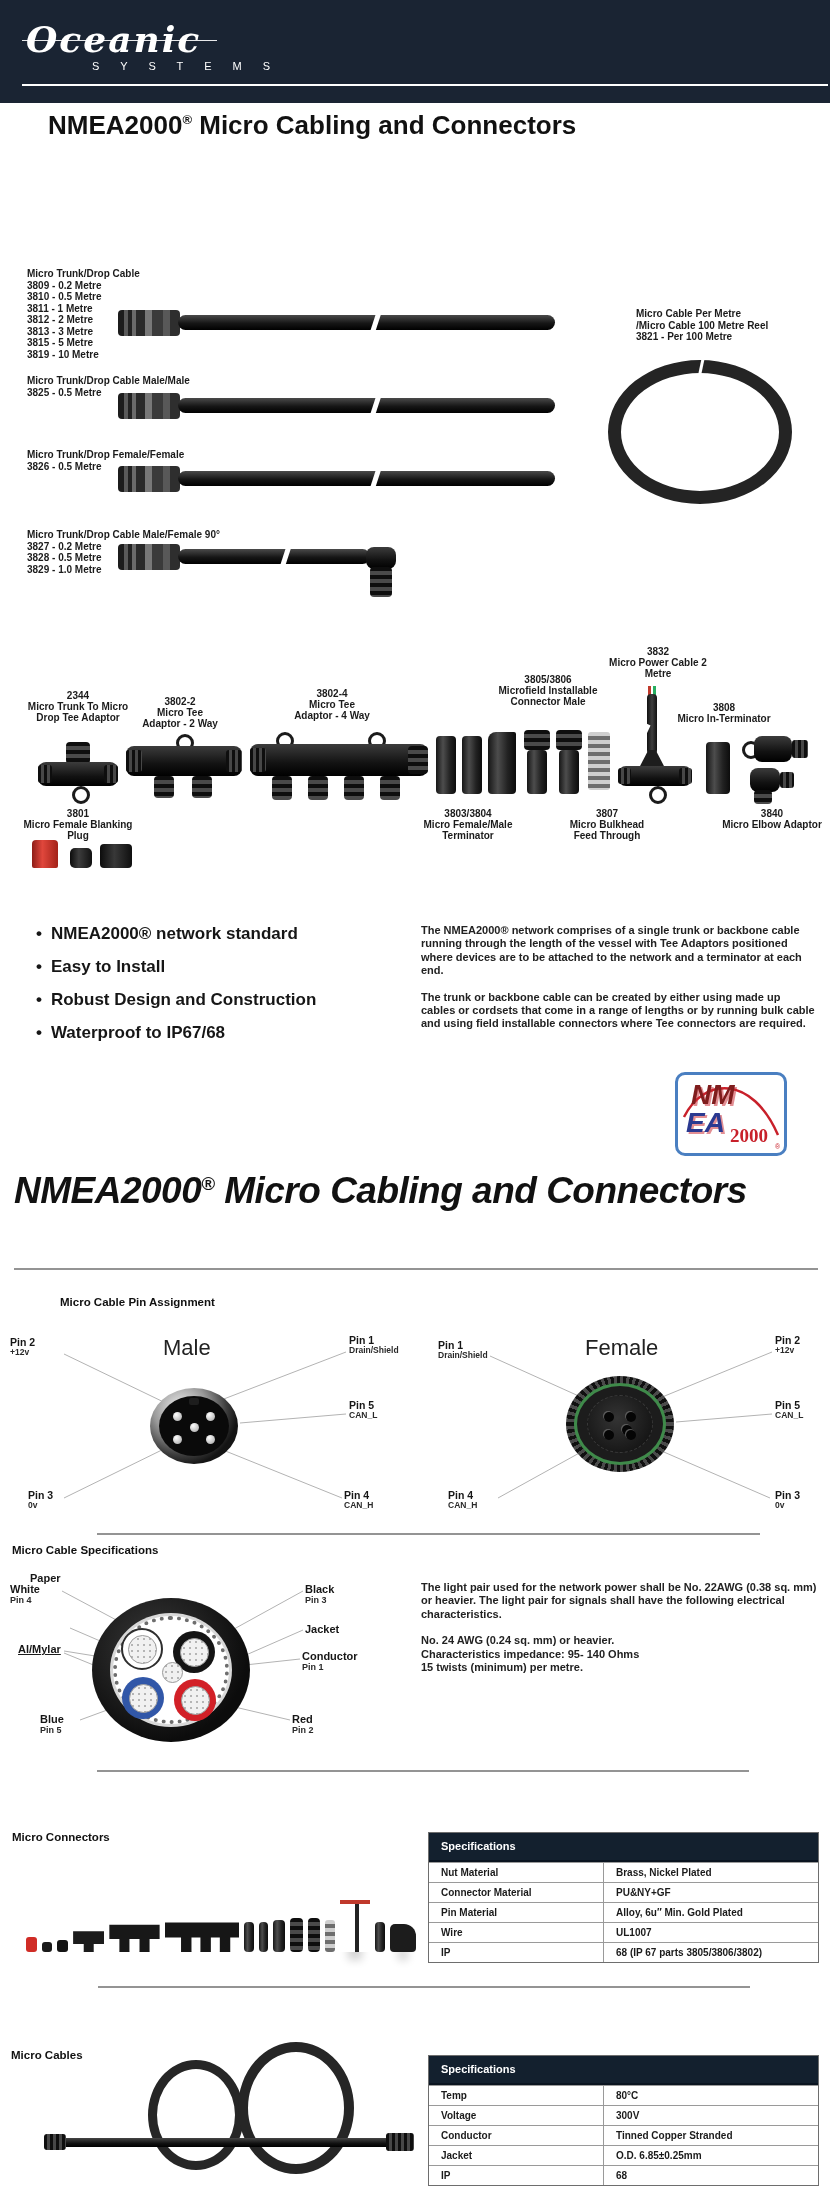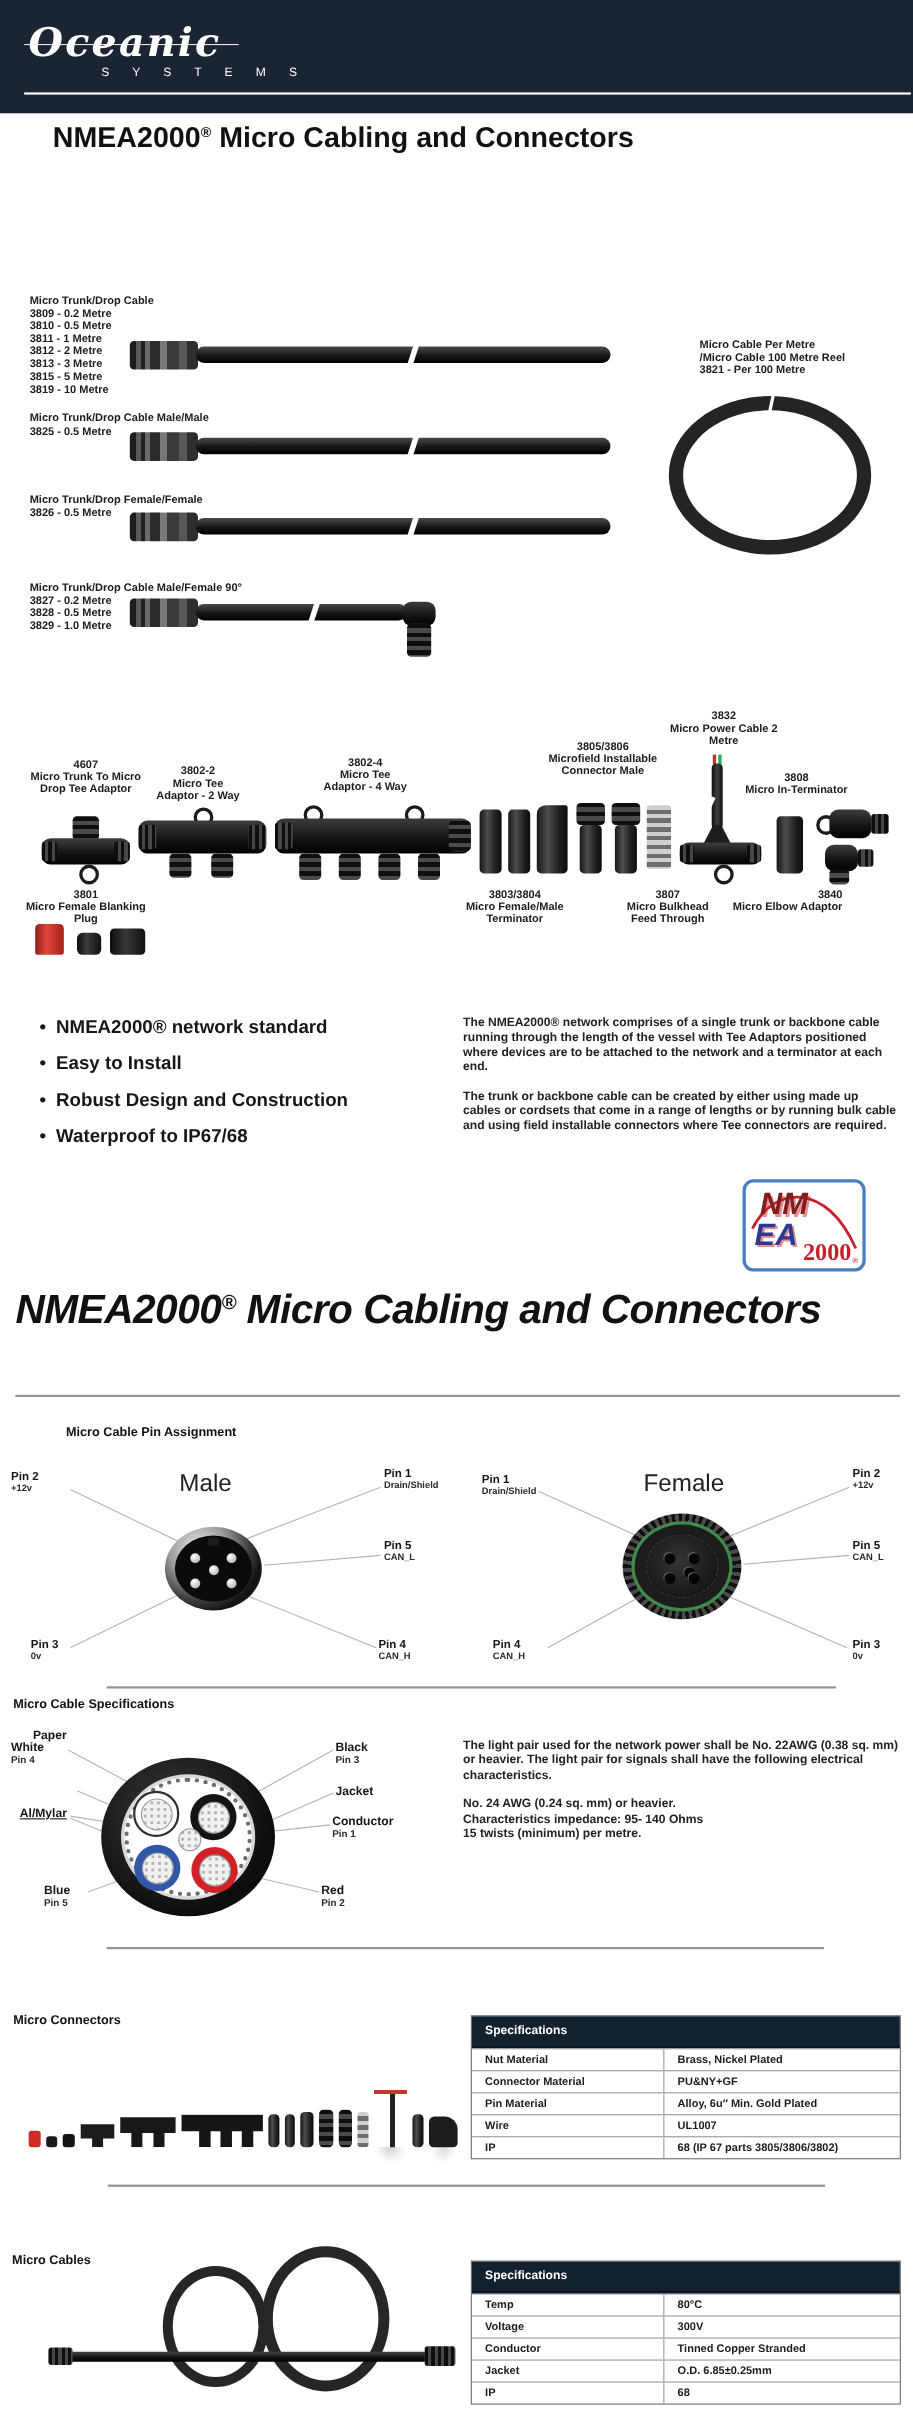--- a/index.html
+++ b/index.html
@@ -44,21 +44,21 @@
   .bullets li{font-size:17px;font-weight:700;color:#161616;margin-bottom:14px;line-height:19px;}
   .bullets li:before{content:"\2022";margin-right:9px;}
   .bodytext{font-size:11px;line-height:13.4px;font-weight:700;color:#222;}
   
   .nmealogo{position:absolute;left:675px;top:1072px;width:112px;height:84px;border:3px solid #4a7fc1;
             border-radius:10px;background:#fff;box-sizing:border-box;}
   .nm1{position:absolute;left:13px;top:6px;font-size:28px;font-weight:800;font-style:italic;color:#7f1d1d;
        text-shadow:2px 2px 0 rgba(200,32,42,.5);line-height:28px;}
   .nm2{position:absolute;left:8px;top:34px;font-size:28px;font-weight:800;font-style:italic;color:#2b3990;
        text-shadow:2px 2px 0 rgba(200,32,42,.5);line-height:28px;}
-  .nmyear{position:absolute;left:52px;top:50px;font-family:"Liberation Serif",serif;font-size:22px;font-weight:700;color:#c8202a;}
+  .nmyear{position:absolute;left:52px;top:50px;font-family:"Liberation Serif",serif;font-size:19px;font-weight:700;color:#c8202a;}
   .nmreg{position:absolute;left:97px;top:68px;font-size:7px;color:#c8202a;}
   
   .conn-title{position:absolute;font-size:22px;font-weight:500;color:#222;}
   .pinlbl .p1{font-size:10.5px;font-weight:700;color:#161616;line-height:11px;}
   .pinlbl .p2{font-size:8.5px;font-weight:700;color:#2a2a2a;line-height:9.5px;}
   .male-conn{position:absolute;left:150px;top:1388px;width:88px;height:76px;border-radius:50%;
              background:radial-gradient(circle at 35% 28%,#f2f2f2,#9a9a9a 34%,#3c3c3c 58%,#141414 72%);}
   .male-inner{position:absolute;left:9px;top:8px;right:9px;bottom:8px;border-radius:50%;background:#0a0a0a;}
   .pin{position:absolute;width:9px;height:9px;border-radius:50%;background:radial-gradient(circle at 35% 30%,#fff,#bdbdbd 70%,#8a8a8a);}
   .notch{position:absolute;left:50%;top:2px;width:10px;height:7px;margin-left:-5px;background:#1d1d1d;border-radius:2px;}
@@ -165,21 +165,21 @@
   <div class="chead"></div>
     <div class="cbar"></div>
   <div class="cbreak" style="left:165px;"></div>
 </div>
 <div class="abs" style="left:364px;top:545px;width:34px;height:56px;">
   <div class="abs darkbar" style="left:2px;top:2px;width:30px;height:22px;"></div>
   <div class="abs vrib" style="left:6px;top:22px;width:22px;height:30px;"></div>
 </div>
 
 <div class="abs clabel" style="left:78px;top:690px;">
-  <div>4607</div>
+  <div>2344</div>
   <div>Micro Trunk To Micro</div>
   <div>Drop Tee Adaptor</div>
 </div>
 <div class="abs clabel" style="left:180px;top:696px;">
   <div>3802-2</div>
   <div>Micro Tee</div>
   <div>Adaptor - 2 Way</div>
 </div>
 <div class="abs clabel" style="left:332px;top:688px;">
   <div>3802-4</div>
@@ -270,21 +270,21 @@
 <div class="abs clabel" style="left:468px;top:808px;">
   <div>3803/3804</div>
   <div>Micro Female/Male</div>
   <div>Terminator</div>
 </div>
 <div class="abs clabel" style="left:607px;top:808px;">
   <div>3807</div>
   <div>Micro Bulkhead</div>
   <div>Feed Through</div>
 </div>
-<div class="abs clabel" style="left:716px;top:808px;text-align:right;">
+<div class="abs clabel" style="left:772px;top:808px;">
   <div>3840</div>
   <div>Micro Elbow Adaptor</div>
 </div>
 
 <div class="abs" style="left:32px;top:840px;width:26px;height:28px;background:linear-gradient(90deg,#8e1d17,#e0473c 40%,#a32219);border-radius:4px 4px 2px 2px;"></div>
 <div class="abs" style="left:70px;top:848px;width:22px;height:20px;background:linear-gradient(90deg,#0c0c0c,#3c3c3c 40%,#111);border-radius:5px;"></div>
 <div class="abs" style="left:100px;top:844px;width:32px;height:24px;background:linear-gradient(90deg,#0c0c0c,#383838 45%,#0f0f0f);border-radius:4px;"></div>
 
 <ul class="bullets">
   <li>NMEA2000® network standard</li>

